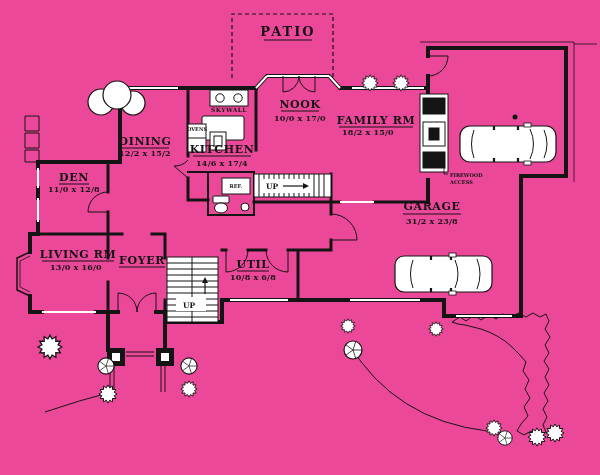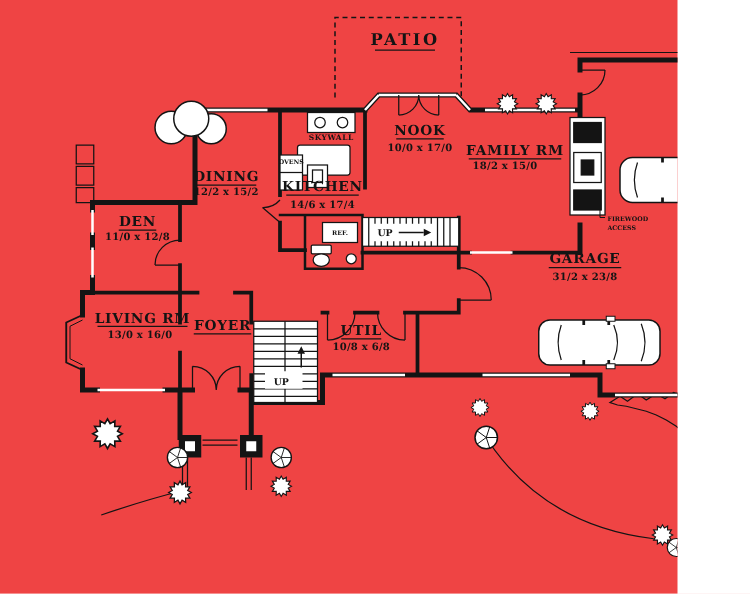--- a/index.html
+++ b/index.html
@@ -1,16 +1,16 @@
 <!DOCTYPE html>
 <html><head>
 <meta charset="utf-8">
 <style>
   html,body{margin:0;padding:0;background:#ffffff;}
-  .plan{position:relative;width:506px;height:475px;background:#ef4444;overflow:hidden;padding-left:36px;}
+  .plan{position:relative;width:600px;height:475px;background:#ec4899;overflow:hidden;}
   svg{display:block;}
   .t{font-family:"DejaVu Serif",serif;font-weight:bold;fill:#141414;}
   .big{font-size:13px;letter-spacing:2px;}
   .room{font-size:11px;letter-spacing:.6px;}
   .dims{font-size:8px;letter-spacing:.2px;}
   .tiny{font-size:6px;letter-spacing:.4px;}
   .micro{font-size:5px;}
   .small{font-size:7.5px;}
   .mid{text-anchor:middle;}
 </style>

